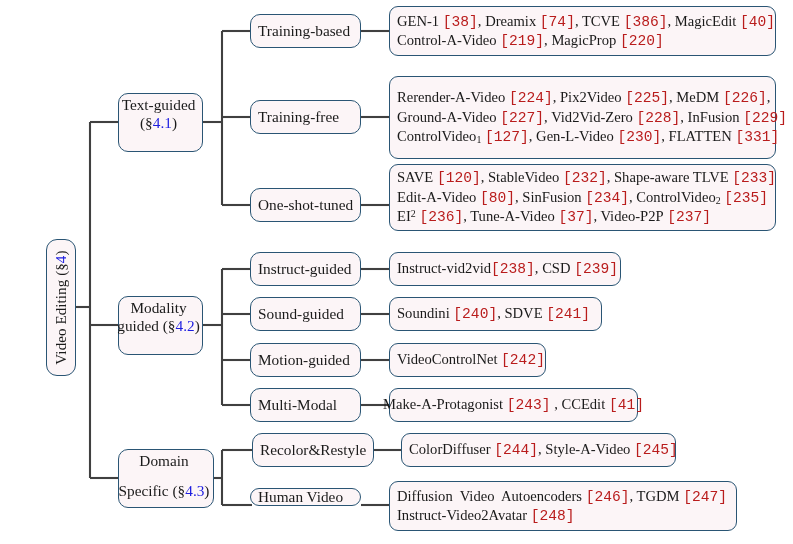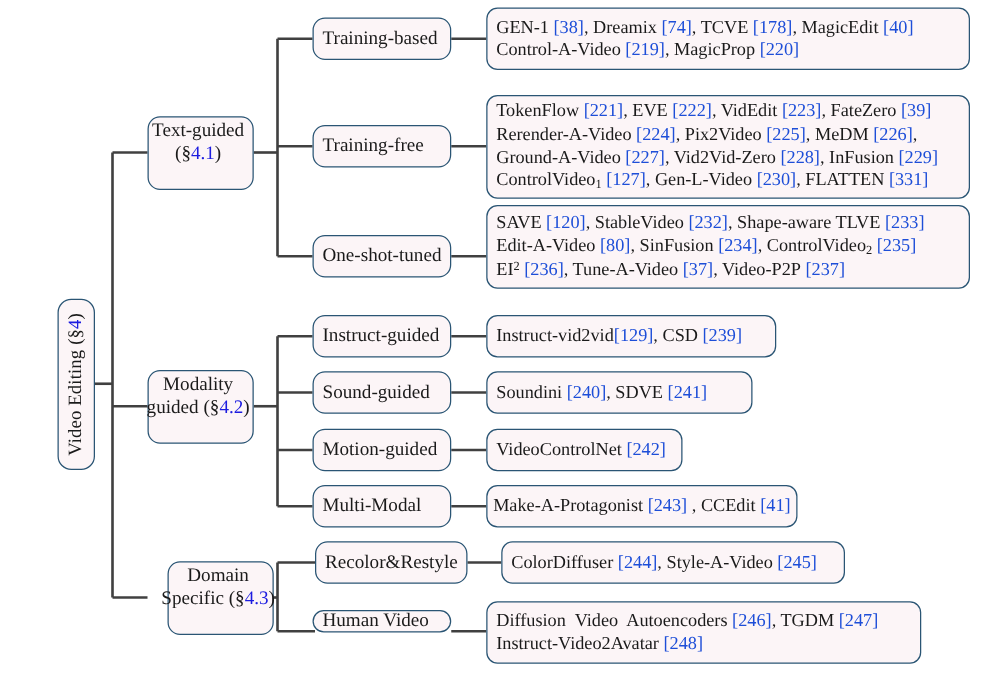--- a/index.html
+++ b/index.html
@@ -62,21 +62,21 @@
   .node.leaf{
     font-size:14.6px;
     border-radius:9px;
     padding:3px 7px 3px 7px;
     align-items:flex-start;
     flex-direction:column;
     justify-content:center;
     line-height:1.255;
   }
   .leaf .ln{ display:block; white-space:nowrap; }
-  .ref{ color:#1d4ed8; }
+  .ref{ color:#b91c1c;font-family:Liberation Mono, monospace; }
   .sec{ color:#1c1ce0; }
   sub{ font-size:.68em; vertical-align:-0.22em; }
   sup{ font-size:.68em; vertical-align:0.42em; }
   .stack{ display:flex; flex-direction:column; justify-content:center; }
 </style>
 </head>
 <body>
 
 <div id="canvas">
 
@@ -138,21 +138,21 @@
     </span>
   </div>
 
   <div class="node lvl2 two-line stack" style="left:118px; top:296px; width:85px; height:59px;">
     <span>Modality</span>
     <span>
       <span>guided (</span><span>§</span><span class="sec">4.2</span><span>)</span>
     </span>
   </div>
 
-  <div class="node lvl2 two-line stack" style="left:134px; top:449px; width:85px; height:59px;">
+  <div class="node lvl2 two-line stack" style="left:118px; top:449px; width:96px; height:59px;gap:12px;">
     <span>Domain</span>
     <span>
       <span>Specific (</span><span>§</span><span class="sec">4.3</span><span>)</span>
     </span>
   </div>
 
   <div class="node lvl3" style="left:250px; top:14px; width:111px; height:34px;">
     <span>Training-based</span>
   </div>
 
@@ -182,39 +182,38 @@
 
   <div class="node lvl3" style="left:252px; top:433px; width:122px; height:34px;">
     <span>Recolor&amp;Restyle</span>
   </div>
 
   <div class="node lvl3" style="left:250px; top:488px; width:111px; height:18px;">
     <span>Human Video</span>
   </div>
 
   <div class="node leaf" style="left:389px; top:6px; width:387px; height:50px;">
-    <span class="ln">GEN-1&nbsp;<span class="ref">[38]</span>, Dreamix&nbsp;<span class="ref">[74]</span>, TCVE&nbsp;<span class="ref">[178]</span>, MagicEdit&nbsp;<span class="ref">[40]</span></span>
+    <span class="ln">GEN-1&nbsp;<span class="ref">[38]</span>, Dreamix&nbsp;<span class="ref">[74]</span>, TCVE&nbsp;<span class="ref">[386]</span>, MagicEdit&nbsp;<span class="ref">[40]</span></span>
     <span class="ln">Control-A-Video&nbsp;<span class="ref">[219]</span>, MagicProp&nbsp;<span class="ref">[220]</span></span>
   </div>
 
   <div class="node leaf" style="left:389px; top:76px; width:387px; height:83px;">
-    <span class="ln">TokenFlow&nbsp;<span class="ref">[221]</span>, EVE&nbsp;<span class="ref">[222]</span>, VidEdit&nbsp;<span class="ref">[223]</span>, FateZero&nbsp;<span class="ref">[39]</span></span>
     <span class="ln">Rerender-A-Video&nbsp;<span class="ref">[224]</span>, Pix2Video&nbsp;<span class="ref">[225]</span>, MeDM&nbsp;<span class="ref">[226]</span>,</span>
     <span class="ln">Ground-A-Video&nbsp;<span class="ref">[227]</span>, Vid2Vid-Zero&nbsp;<span class="ref">[228]</span>, InFusion&nbsp;<span class="ref">[229]</span></span>
     <span class="ln">ControlVideo<sub>1</sub>&nbsp;<span class="ref">[127]</span>, Gen-L-Video&nbsp;<span class="ref">[230]</span>, FLATTEN&nbsp;<span class="ref">[331]</span></span>
   </div>
 
   <div class="node leaf" style="left:389px; top:164px; width:387px; height:67px;">
     <span class="ln">SAVE&nbsp;<span class="ref">[120]</span>, StableVideo&nbsp;<span class="ref">[232]</span>, Shape-aware TLVE&nbsp;<span class="ref">[233]</span></span>
     <span class="ln">Edit-A-Video&nbsp;<span class="ref">[80]</span>, SinFusion&nbsp;<span class="ref">[234]</span>, ControlVideo<sub>2</sub>&nbsp;<span class="ref">[235]</span></span>
     <span class="ln">EI<sup>2</sup>&nbsp;<span class="ref">[236]</span>, Tune-A-Video&nbsp;<span class="ref">[37]</span>, Video-P2P&nbsp;<span class="ref">[237]</span></span>
   </div>
 
   <div class="node leaf" style="left:389px; top:252px; width:232px; height:34px;">
-    <span class="ln">Instruct-vid2vid<span class="ref">[129]</span>, CSD&nbsp;<span class="ref">[239]</span></span>
+    <span class="ln">Instruct-vid2vid<span class="ref">[238]</span>, CSD&nbsp;<span class="ref">[239]</span></span>
   </div>
 
   <div class="node leaf" style="left:389px; top:297px; width:213px; height:34px;">
     <span class="ln">Soundini&nbsp;<span class="ref">[240]</span>, SDVE&nbsp;<span class="ref">[241]</span></span>
   </div>
 
   <div class="node leaf" style="left:389px; top:343px; width:157px; height:34px;">
     <span class="ln">VideoControlNet&nbsp;<span class="ref">[242]</span></span>
   </div>
 

